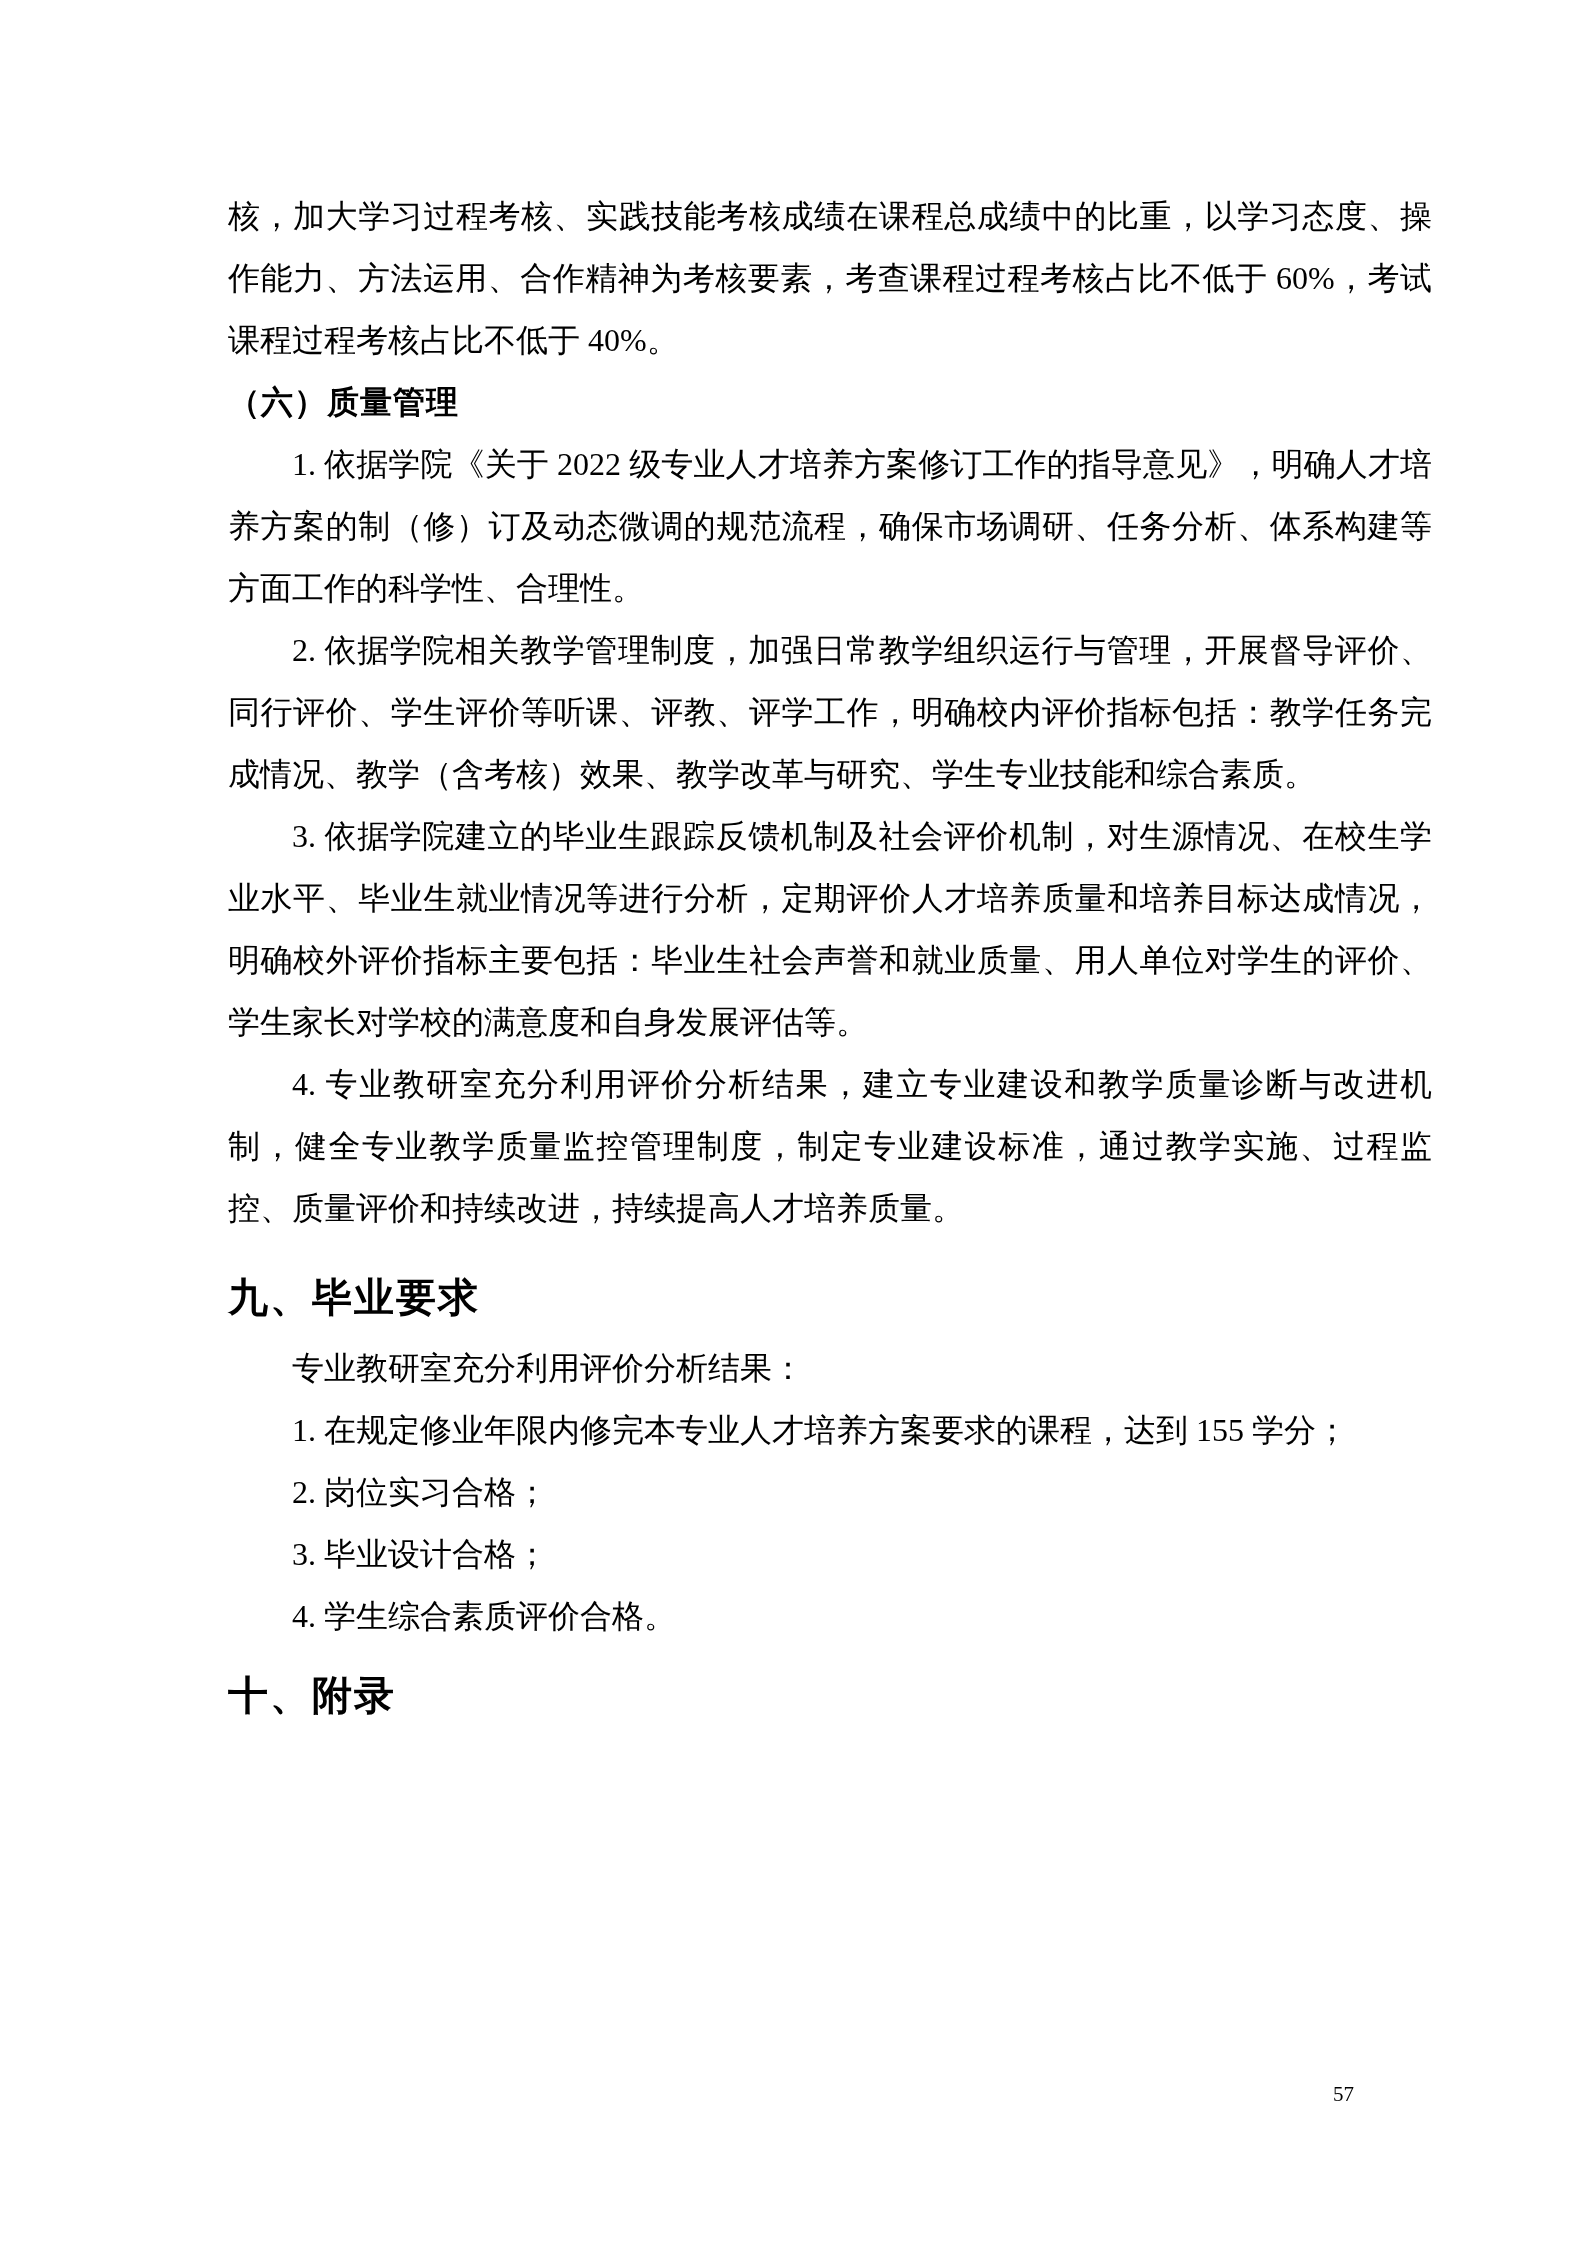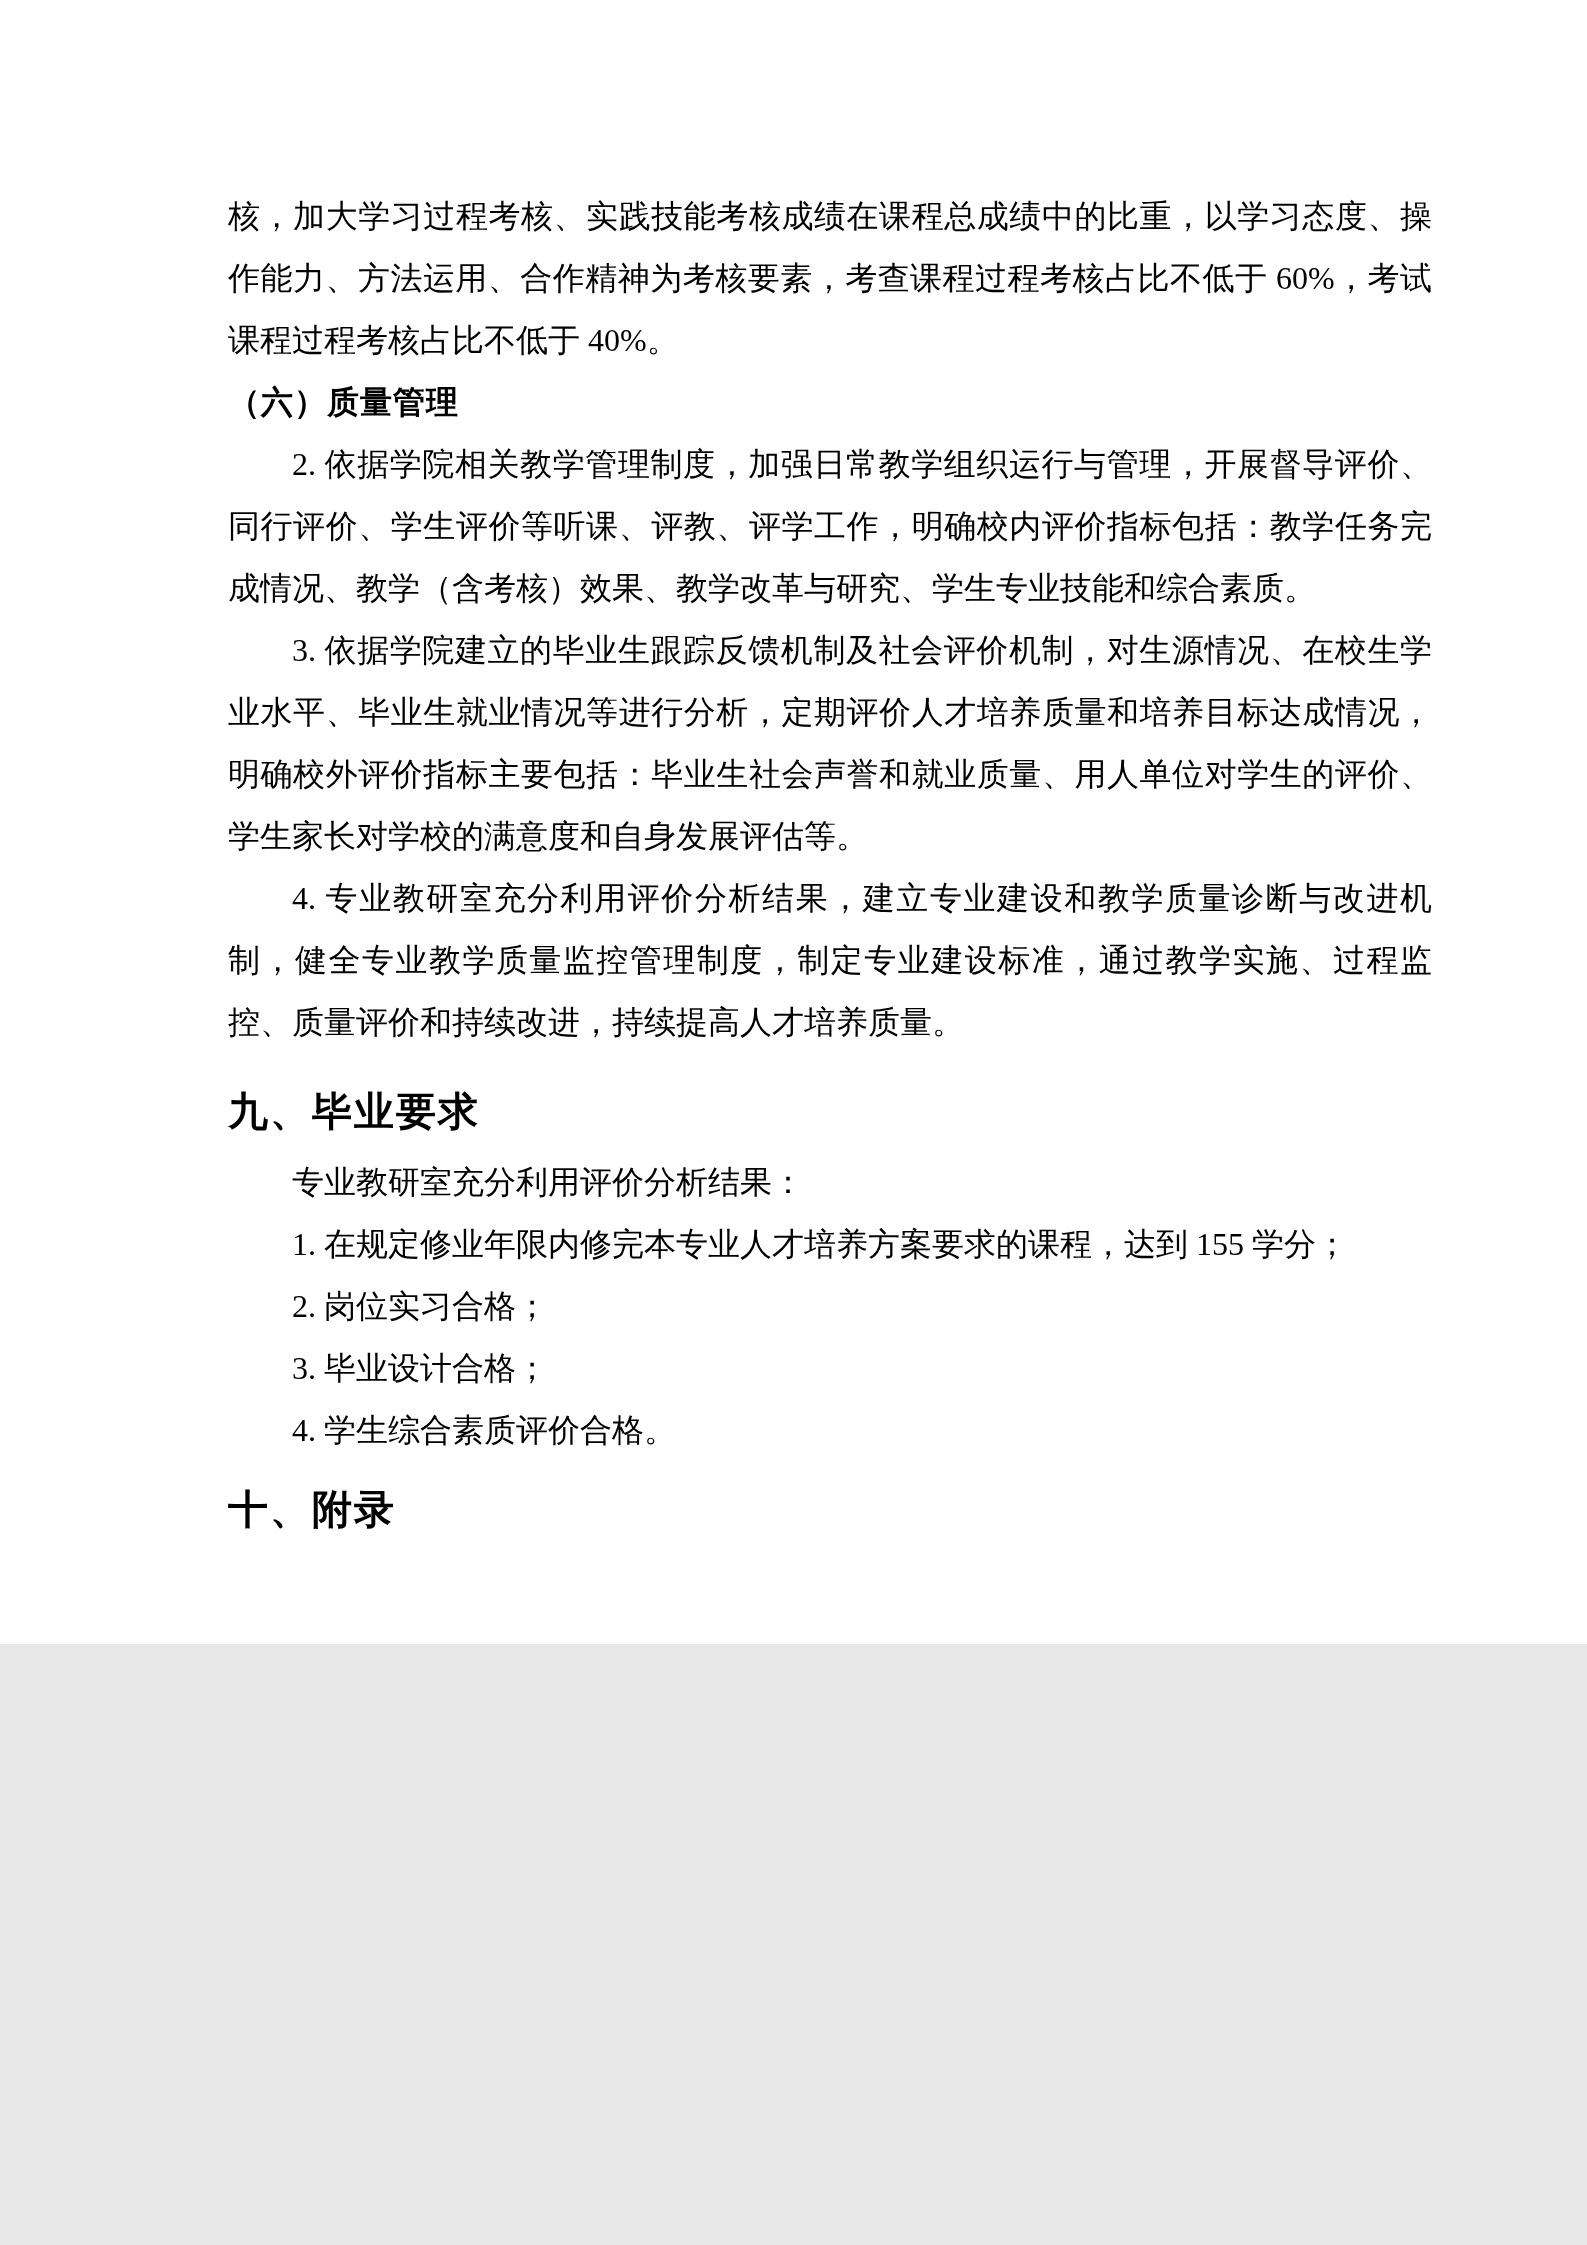--- a/index.html
+++ b/index.html
@@ -1,20 +1,20 @@
 <!DOCTYPE html>
 <html><head>
 <meta charset="utf-8">
 <style>
   * { margin: 0; padding: 0; box-sizing: border-box; }
   html, body { background: #e8e8e8; }
   .page {
     position: relative;
     width: 1587px;
-    height: 1644px;
+    height: 2245px;
     background: #ffffff;
     margin: 0 auto;
     overflow: hidden;
     color: #000;
   }
   .content {
     position: absolute;
     left: 228px;
     right: 155px;
     top: 185px;
@@ -57,20 +57,21 @@
 </head>
 <body>
 
 <div class="page">
   <div class="content">
 
     <p class="body">核，加大学习过程考核、实践技能考核成绩在课程总成绩中的比重，以学习态度、操作能力、方法运用、合作精神为考核要素，考查课程过程考核占比不低于 60%，考试课程过程考核占比不低于 40%。</p>
 
     <h3 class="sub">（六）质量管理</h3>
 
+    <p class="body indent">1. 依据学院《关于 2022 级专业人才培养方案修订工作的指导意见》，明确人才培养方案的制（修）订及动态微调的规范流程，确保市场调研、任务分析、体系构建等方面工作的科学性、合理性。</p>
 
     <p class="body indent">2. 依据学院相关教学管理制度，加强日常教学组织运行与管理，开展督导评价、同行评价、学生评价等听课、评教、评学工作，明确校内评价指标包括：教学任务完成情况、教学（含考核）效果、教学改革与研究、学生专业技能和综合素质。</p>
 
     <p class="body indent">3. 依据学院建立的毕业生跟踪反馈机制及社会评价机制，对生源情况、在校生学业水平、毕业生就业情况等进行分析，定期评价人才培养质量和培养目标达成情况，明确校外评价指标主要包括：毕业生社会声誉和就业质量、用人单位对学生的评价、学生家长对学校的满意度和自身发展评估等。</p>
 
     <p class="body indent">4. 专业教研室充分利用评价分析结果，建立专业建设和教学质量诊断与改进机制，健全专业教学质量监控管理制度，制定专业建设标准，通过教学实施、过程监控、质量评价和持续改进，持续提高人才培养质量。</p>
 
     <h2 class="sect sect-graduation">九、毕业要求</h2>
 
     <p class="body indent">专业教研室充分利用评价分析结果：</p>

